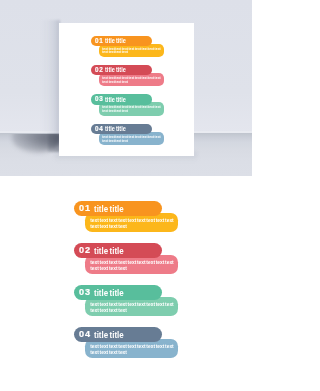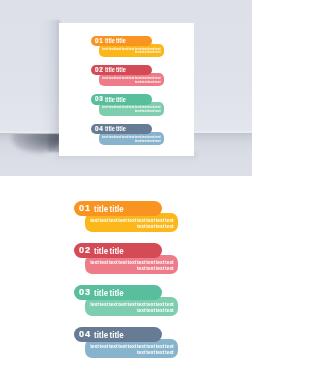--- a/index.html
+++ b/index.html
@@ -1,18 +1,18 @@
 <!DOCTYPE html>
 <html><head>
 <meta charset="utf-8">
 <title>Infographic Banner Template</title>
 <style>
   html,body{margin:0;padding:0;}
   body{width:252px;height:391px;background:#ffffff;font-family:"Liberation Sans",sans-serif;overflow:hidden;}
-  .page{position:relative;width:252px;height:313px;text-align:right;}
+  .page{position:relative;width:252px;height:313px;}
 
   
   .mockup{position:absolute;left:0;top:0;width:252px;height:176px;overflow:hidden;background:#dee1e9;}
   .wall{position:absolute;left:0;top:0;width:252px;height:132px;
       background:linear-gradient(180deg,#dde0e9 0%,#dfe2ea 70%,#e4e6ee 100%);}
   .floorline{position:absolute;left:0;top:131px;width:252px;height:2px;background:#e9ebf1;}
   .floor{position:absolute;left:0;top:133px;width:252px;height:43px;
       background:linear-gradient(180deg,#bfc4ce 0%,#c5cad3 2px,#ccd0da 5px,#d3d7e0 9px,#d8dbe3 17px,#dbdee6 28px,#dcdfe7 100%);}
 
   .wall-shadow{position:absolute;left:40px;top:20px;width:20px;height:114px;

